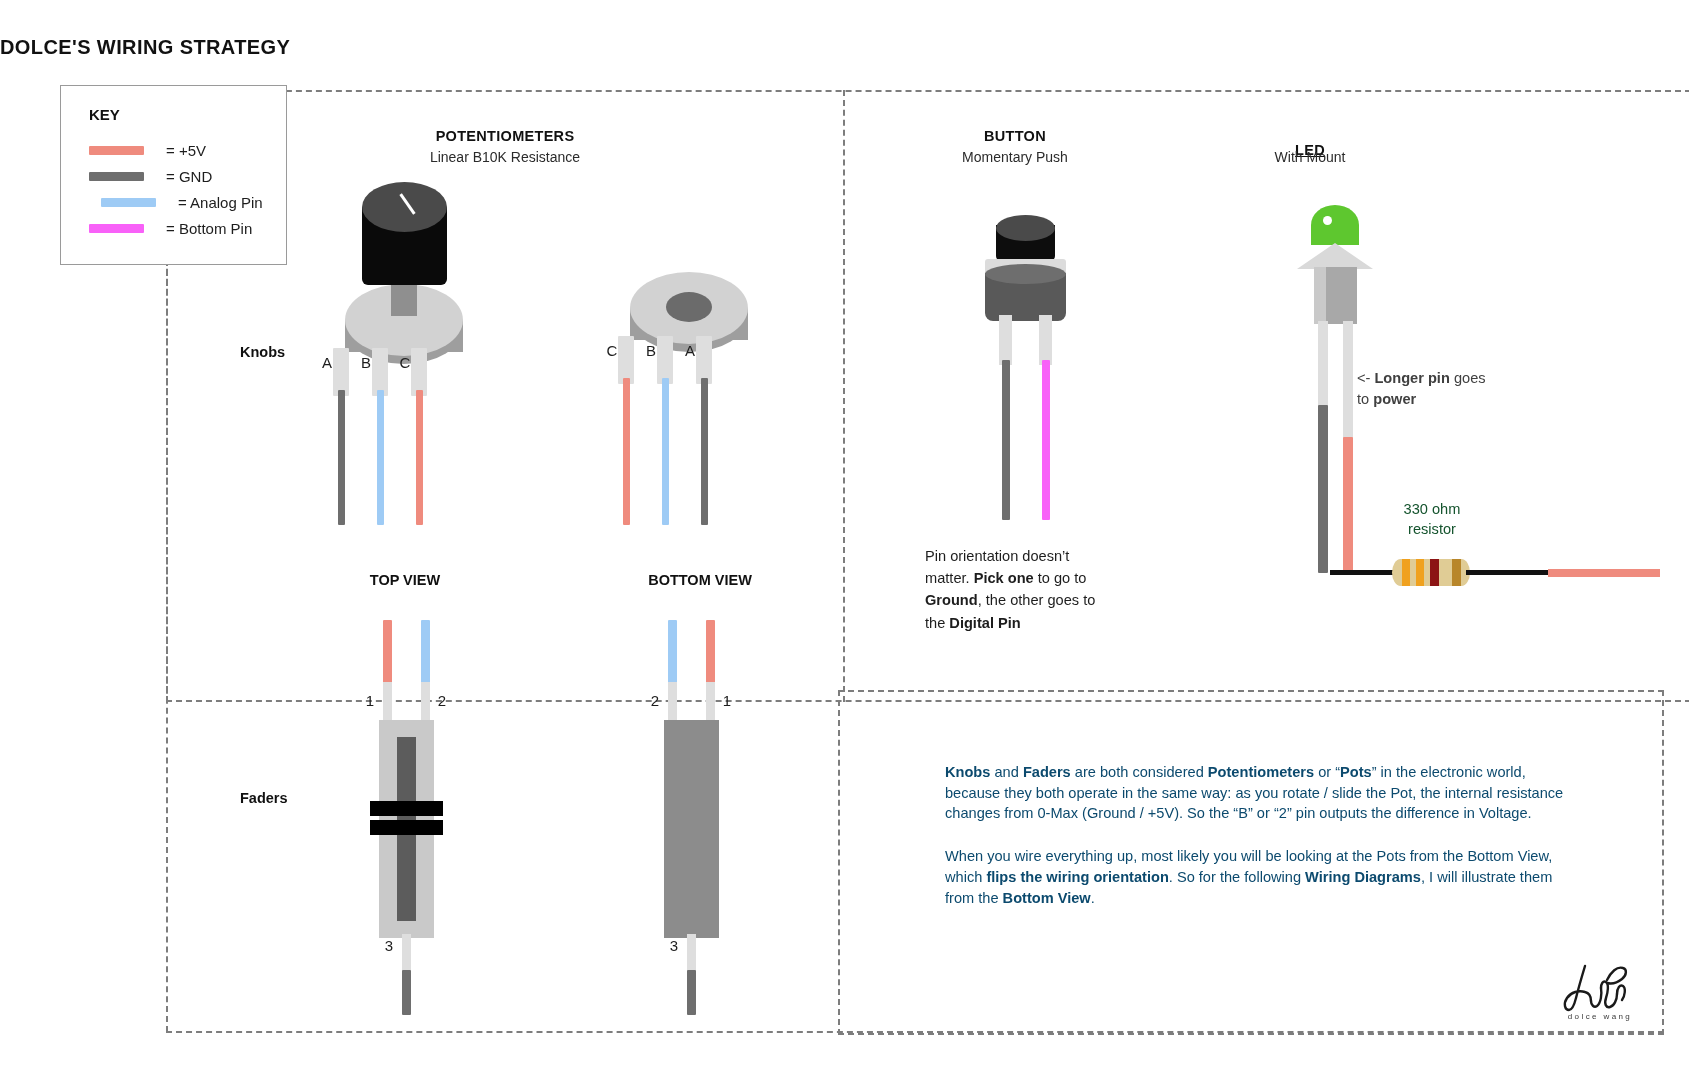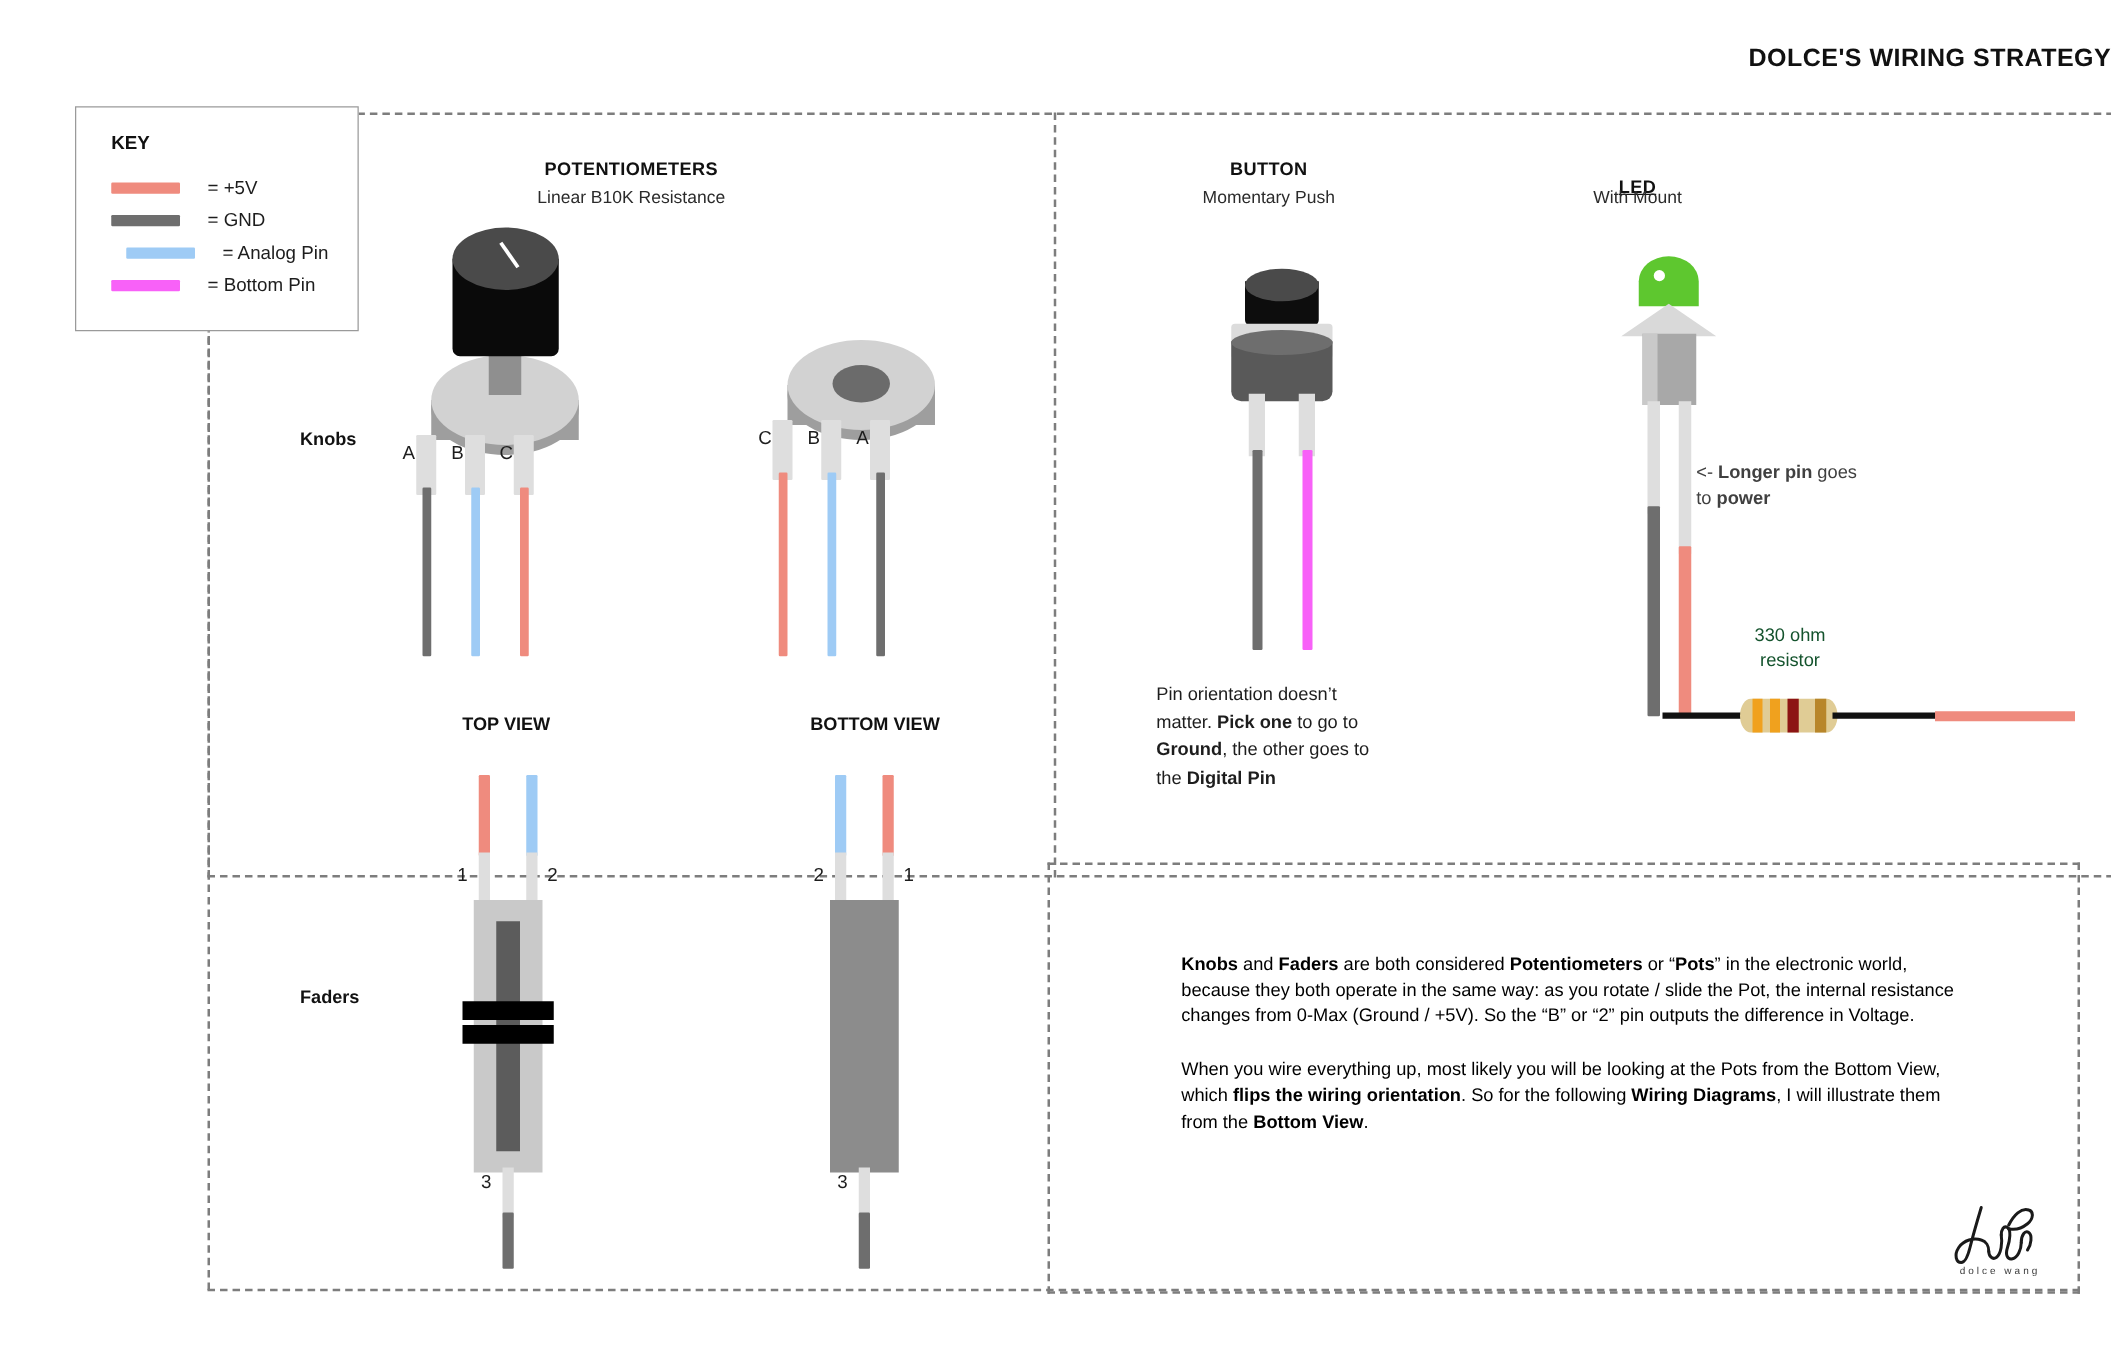--- a/index.html
+++ b/index.html
@@ -7,21 +7,21 @@
   body{
     width:1689px;height:1080px;position:relative;overflow:hidden;
     font-family:"Liberation Sans","DejaVu Sans",sans-serif;
     color:#1d1d1d;
     -webkit-font-smoothing:antialiased;
   }
   .abs{position:absolute;}
 
   
   #page-title{
-    left:0;top:36px;width:1689px;text-align:right;
+    left:0;top:36px;width:1689px;text-align:left;
     font-size:20px;font-weight:bold;letter-spacing:.4px;color:#111;
   }
 
   
   .dashed{
     border:2px dashed #7d7d7d;
     box-sizing:border-box;
     background:transparent;
   }
   #components-panel{
@@ -102,21 +102,21 @@
   .res-band{position:absolute;top:0;height:100%;}
 
   
   .fader-frame{background:#c9c9c9;}
   .fader-slot{background:#5c5c5c;}
   .fader-cap{background:#000;}
   .fader-body-solid{background:#8c8c8c;}
 
   
   .note-p{
-    font-size:14.6px;line-height:1.42;color:#000000;
+    font-size:14.6px;line-height:1.42;color:#0c4a6e;
   }
   .note-p b{font-weight:bold;}
   #button-note{
     width:240px;font-size:14.6px;line-height:1.52;color:#1d1d1d;text-align:left;
   }
   #led-note{
     width:220px;font-size:14.6px;line-height:1.45;color:#404040;
   }
   #resistor-note{
     width:150px;font-size:14.6px;line-height:1.35;color:#14532d;text-align:center;

